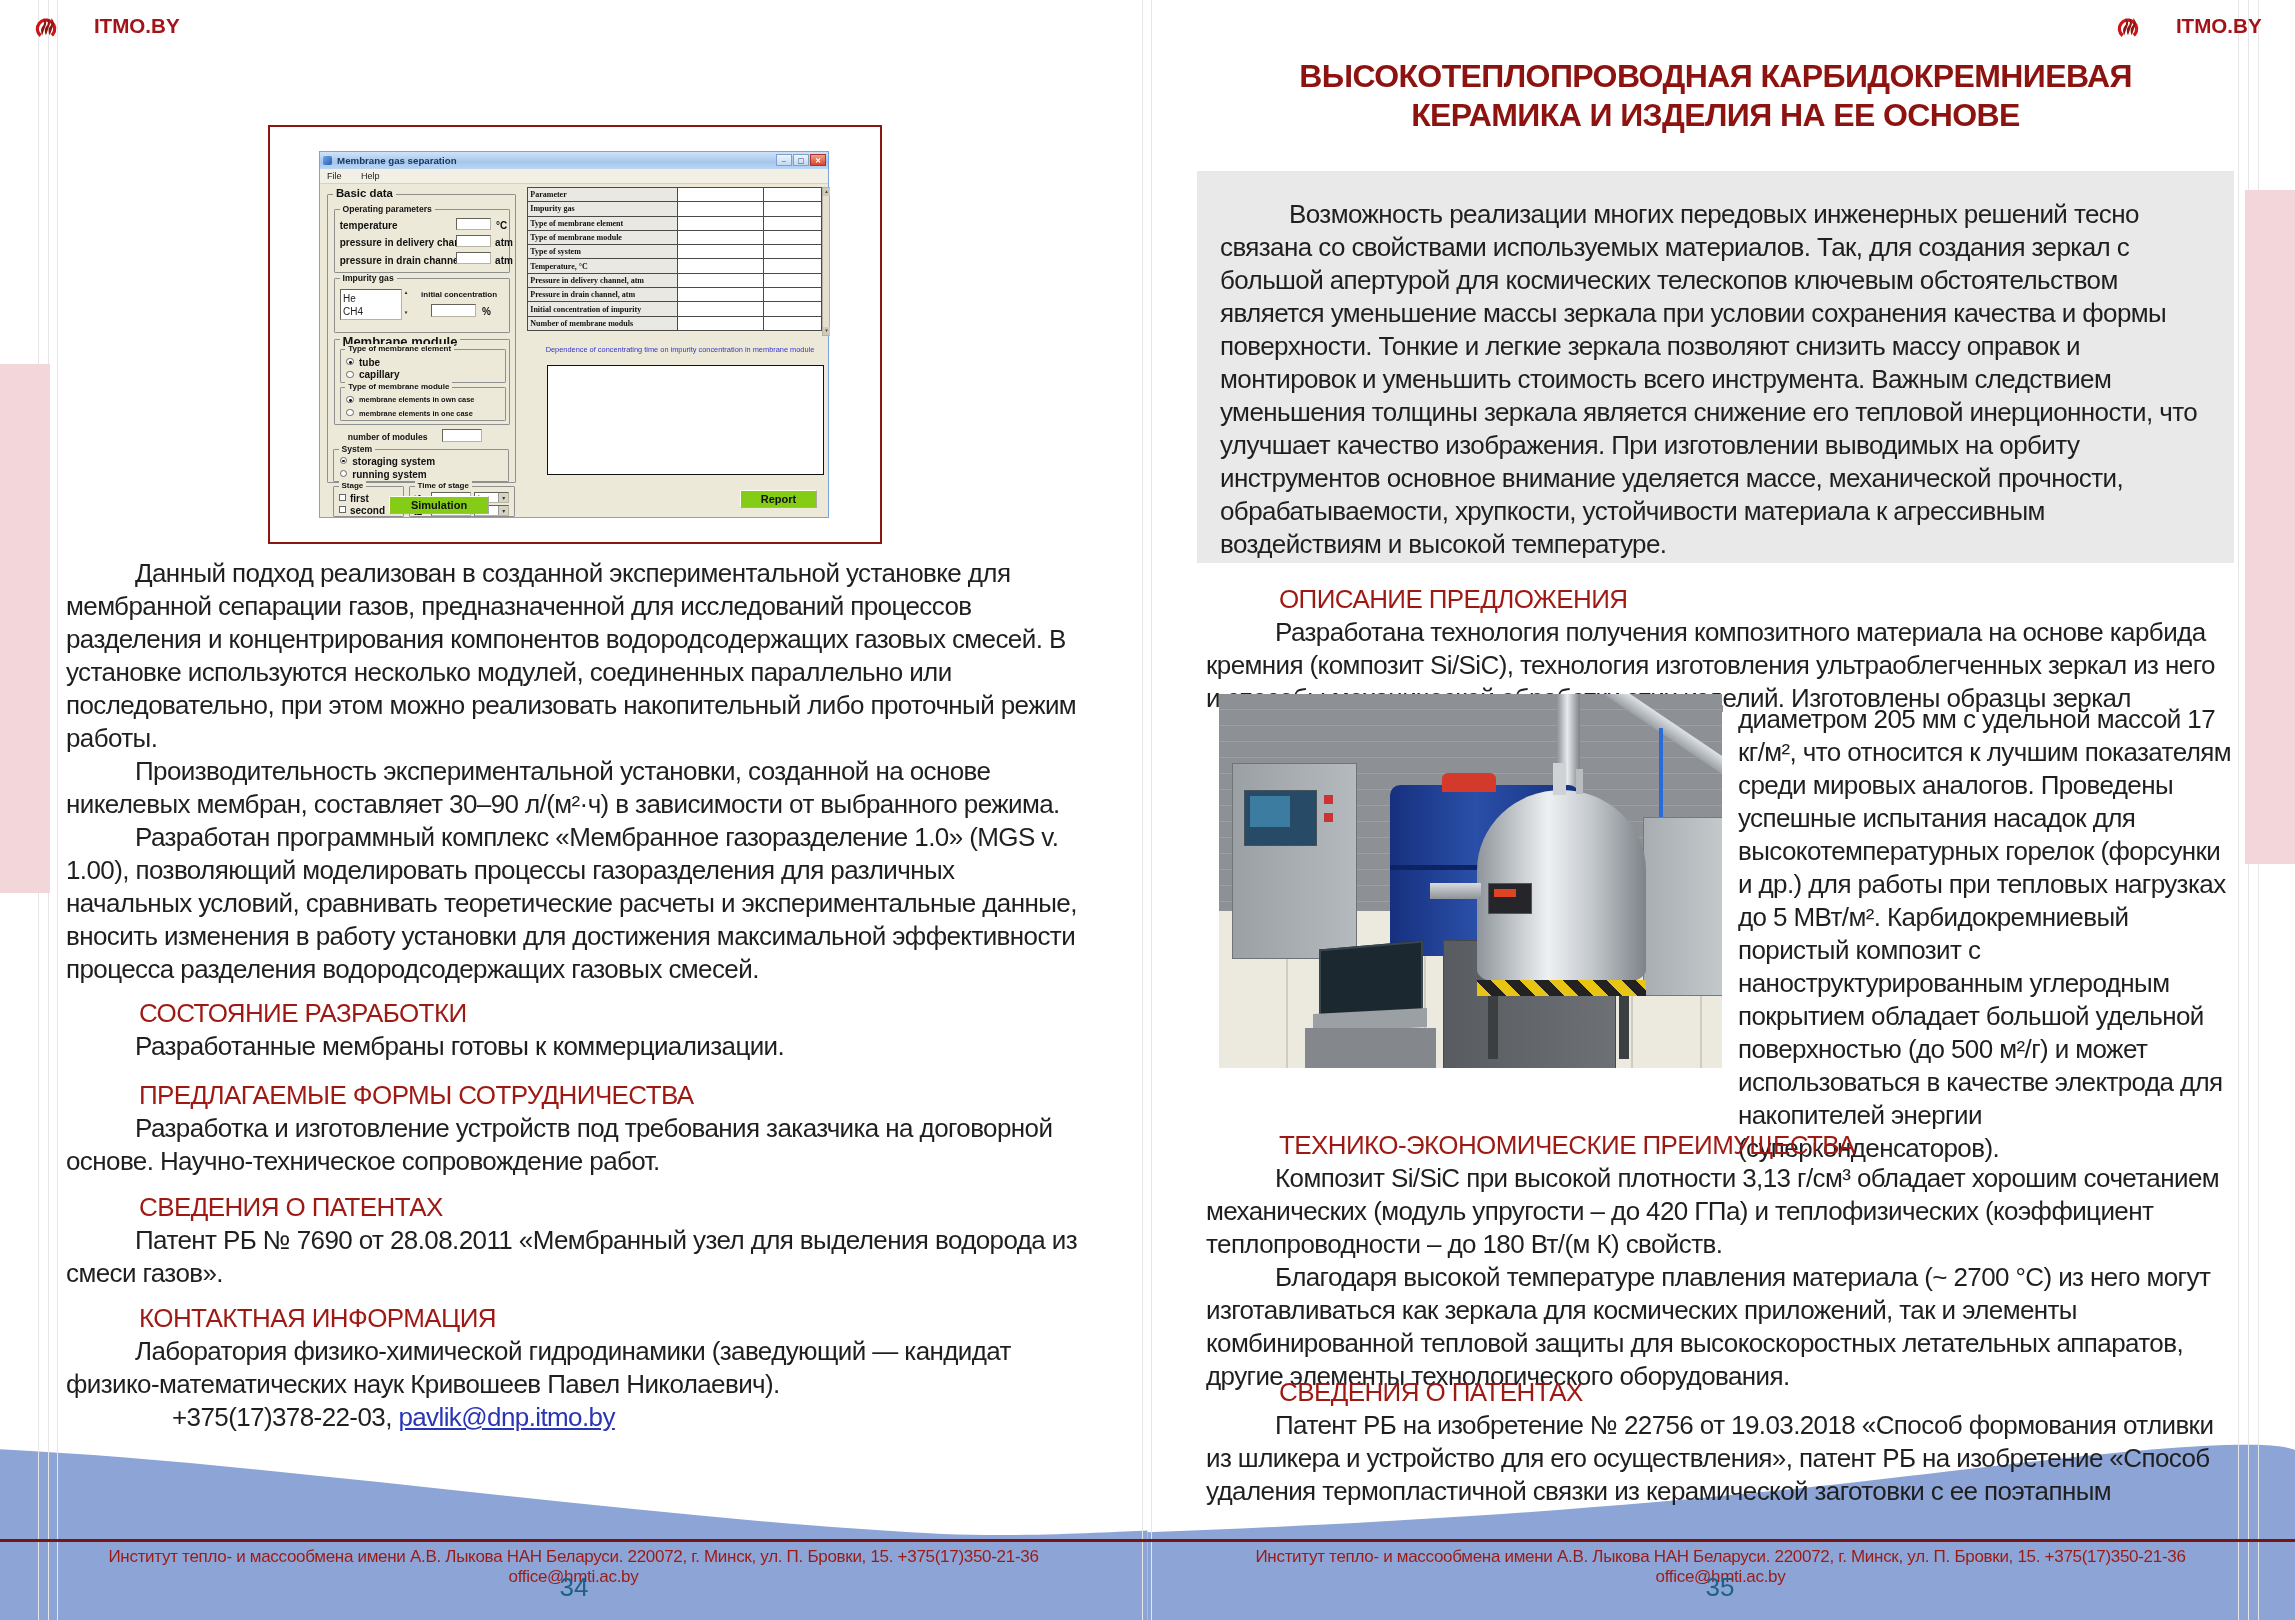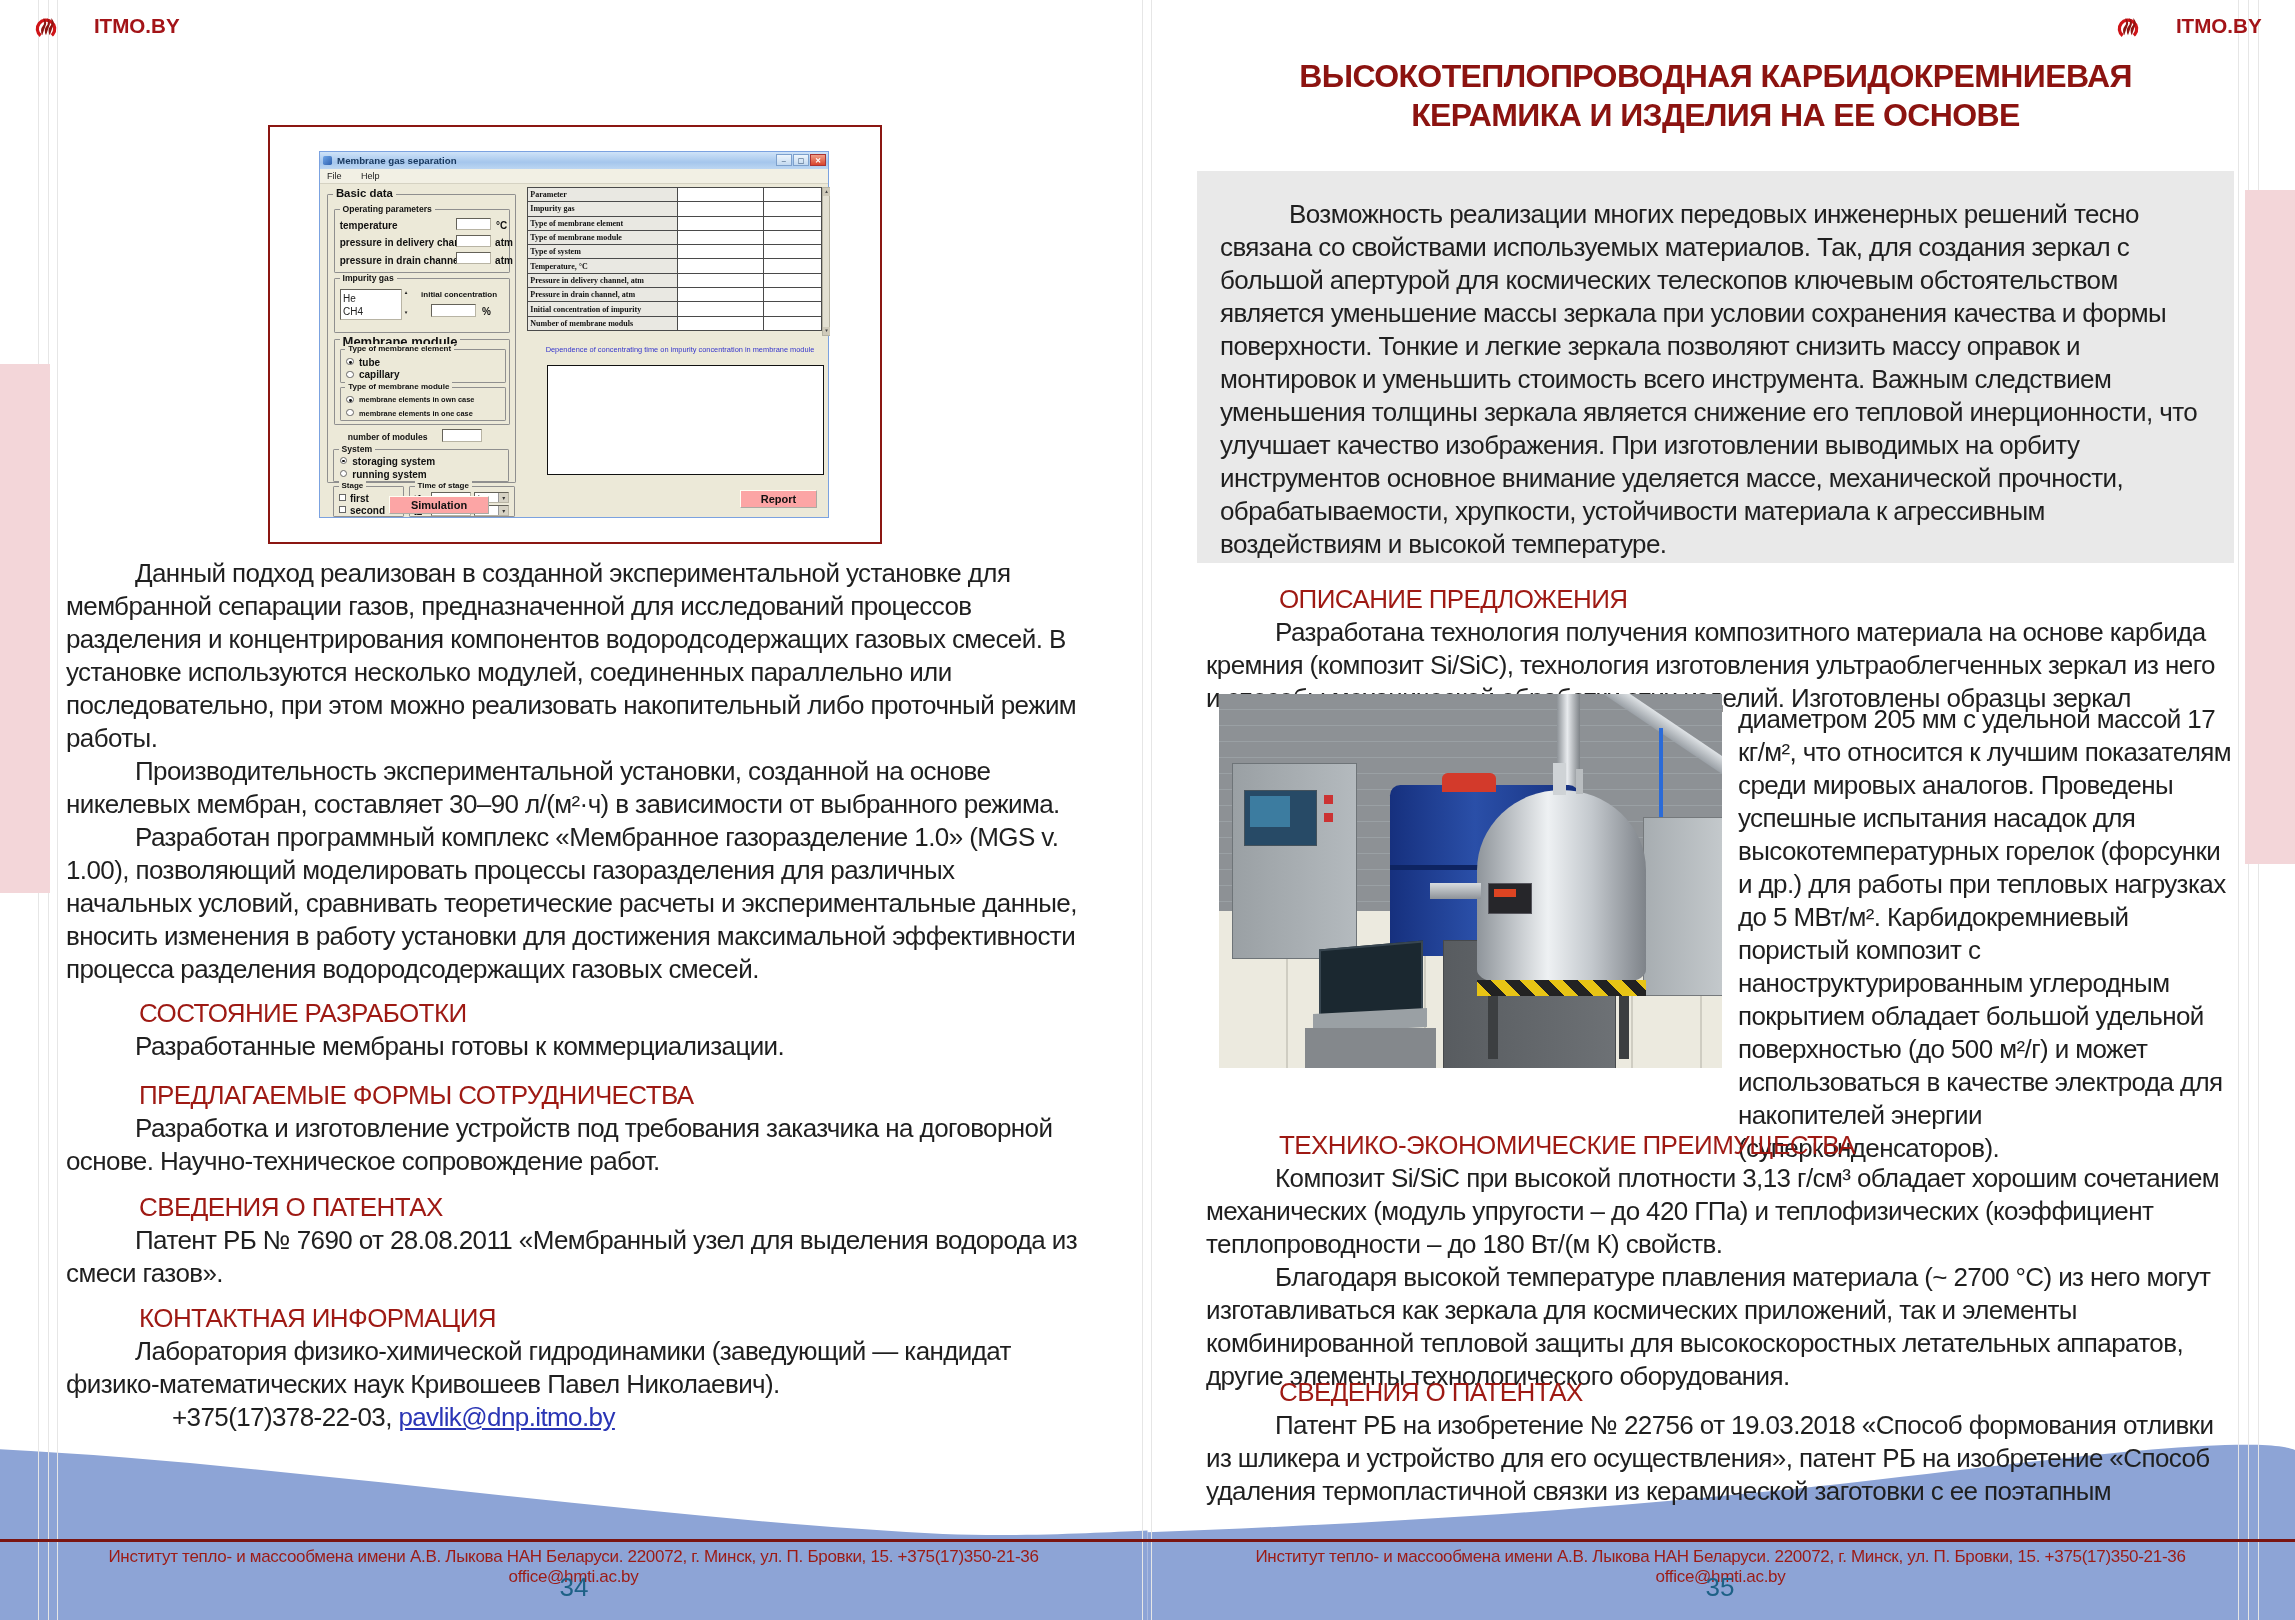--- a/index.html
+++ b/index.html
@@ -84,21 +84,21 @@
   .gbox{position:absolute;border:0.6px solid #8f8f8f;border-radius:1.1px;}
   .glabel{position:absolute;top:-5.7px;left:4.6px;background:#ece9d8;padding:0 2.9px;font-weight:bold;color:#111;}
   .fld{position:absolute;background:#fff;border:1.1px inset #b8b4a4;}
   .flabel{position:absolute;font-weight:bold;color:#111;}
   .radio{position:absolute;width:7.4px;height:7.4px;border-radius:50%;border:0.6px solid #666;background:#fff;}
   .radio.sel::after{content:"";position:absolute;left:1.7px;top:1.7px;width:2.9px;height:2.9px;border-radius:50%;background:#111;}
   .check{position:absolute;width:7.4px;height:7.4px;border:0.6px solid #666;background:#fff;}
   .dd{position:absolute;background:#fff;border:1.1px inset #b8b4a4;font-size:7.4px;padding-left:2.9px;color:#111;}
   .dd .arr{position:absolute;right:0;top:0;width:9.7px;height:100%;background:#d6d2c4;border-left:0.6px solid #999;
            font-size:5.1px;text-align:center;line-height:10.3px;color:#333;}
-  .btn3d{position:absolute;background:#fca5a5;border:1.1px outset #fffef4;font-weight:bold;color:#111;
+  .btn3d{position:absolute;background:#84cc16;border:1.1px outset #fffef4;font-weight:bold;color:#111;
          }
   .ptable{position:absolute;left:207px;top:35px;width:295px;border-collapse:collapse;}
   .ptable td{border:1.1px solid #4a4a4a;font-family:"Liberation Serif",serif;font-weight:bold;font-size:8px;
              color:#111;height:14.3px;padding:0 2.3px;}
   .ptable .c1{width:150px;background:#e9e8e2;}
   .ptable .c2{width:86px;background:#fff;}
   .ptable .c3{background:#fff;}
   .scroll{position:absolute;left:502px;top:35px;width:8px;height:149px;background:#e3e0d2;border:0.6px solid #b5b2a2;}
   .scroll .sb{position:absolute;left:0;width:6.9px;height:8px;background:#cfcaba;font-size:4.6px;text-align:center;line-height:8px;color:#444;}
   .chart-title{position:absolute;left:217px;top:193px;width:286px;text-align:center;font-size:7.4px;color:#3434cc;}

